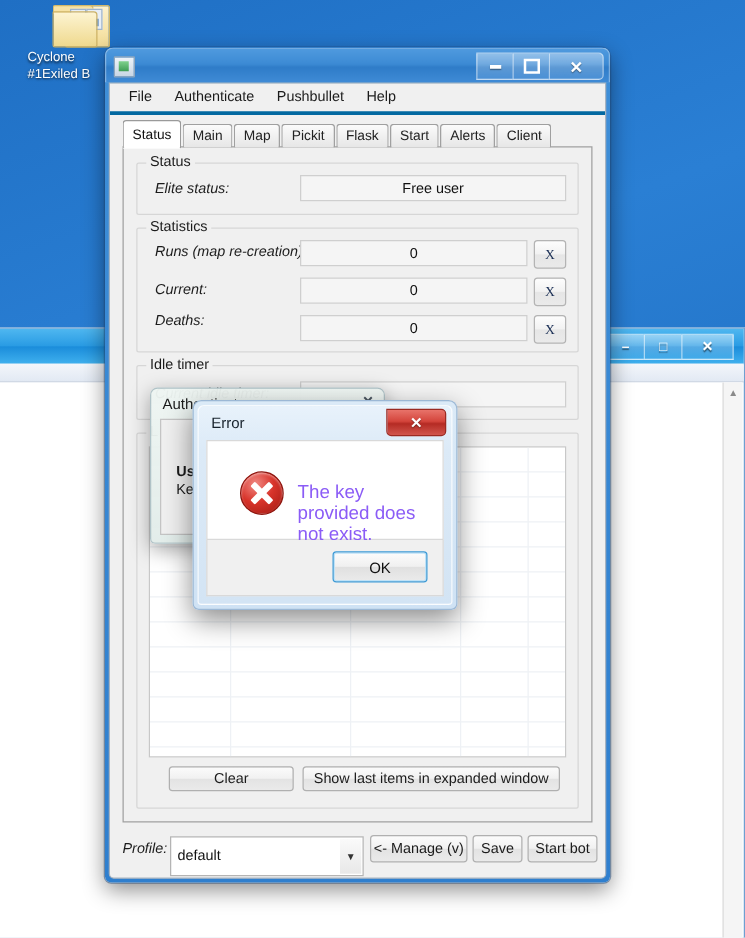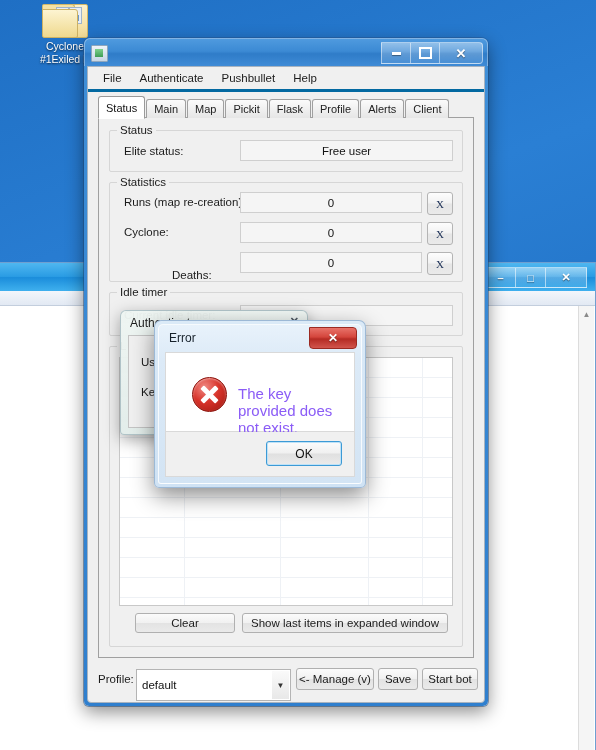--- a/index.html
+++ b/index.html
@@ -12,21 +12,21 @@
   }
   #root { position: relative; width: 596px; height: 750px; }
 
   
   .desktop {
     position: absolute; inset: 0;
     background: linear-gradient(160deg, #1f6fc4 0%, #2a7fd4 35%, #1763b4 100%);
   }
   .desk-icon {
     position: absolute; left: 22px; top: 2px; width: 86px;
-    text-align: center; color: #fff;
+    color: #fff;
   }
   .folder {
     position: relative; width: 46px; height: 38px; margin: 0 auto;
   }
   .folder .back {
     position: absolute; left: 10px; top: 2px; width: 34px; height: 32px;
     background: linear-gradient(180deg,#fdf2cd,#f3dc96);
     border: 1px solid #d2b869; border-radius: 2px;
   }
   .folder .tab {
@@ -181,21 +181,21 @@
     background: #f0f0f0; border: 1px solid #a0a0a0;
     box-sizing: border-box;
   }
 
   
   .grp { position: absolute; border: 1px solid #d6d6d6; border-radius: 2px; }
   .grp > .cap {
     position: absolute; left: 7px; top: -7px; background: #f0f0f0;
     padding: 0 3px; font-size: 11.5px; color: #1b1b1b;
   }
-  .fieldlabel { position: absolute; font-size: 11.5px; color: #1b1b1b; }
+  .fieldlabel { position: absolute; font-size: 11.5px; color: #1b1b1b; font-style: italic; }
   .tbox {
     position: absolute; background: #f5f5f5;
     border: 1px solid #cfcfcf; box-sizing: border-box;
     display: flex; align-items: center; justify-content: center;
     font-size: 11.5px; color: #111;
   }
   .xbtn {
     position: absolute; width: 24px; height: 21px;
     background: linear-gradient(180deg,#fdfdfd 0%, #f2f2f2 48%, #e6e6e6 52%, #eaeaea 100%);
     border: 1px solid #b4b4b4; border-radius: 3px;
@@ -387,45 +387,45 @@
         <div class="mi">Help</div>
       </div>
 
       <div class="tabwrap">
         <div class="tabs">
           <div class="tab active">Status</div>
           <div class="tab">Main</div>
           <div class="tab">Map</div>
           <div class="tab">Pickit</div>
           <div class="tab">Flask</div>
-          <div class="tab">Profile</div>
+          <div class="tab">Start</div>
           <div class="tab">Alerts</div>
           <div class="tab">Client</div>
         </div>
 
         <div class="tabpage">
 
           <div class="grp" style="left:10px; top:12px; right:10px; height:40px;">
             <span class="cap">Status</span>
             <span class="fieldlabel" style="left:14px; top:14px;">Elite status:</span>
             <span class="tbox" style="left:130px; top:9px; right:9px; height:21px;">Free user</span>
           </div>
 
           <div class="grp" style="left:10px; top:64px; right:10px; height:98px;">
             <span class="cap">Statistics</span>
 
             <span class="fieldlabel" style="left:14px; top:13px;">Runs (map re-creation):</span>
             <span class="tbox" style="left:130px; top:9px; right:40px; height:21px;">0</span>
             <span class="xbtn" style="right:9px; top:9px;">X</span>
 
-            <span class="fieldlabel" style="left:14px; top:43px;">Cyclone:</span>
+            <span class="fieldlabel" style="left:14px; top:43px;">Current:</span>
             <span class="tbox" style="left:130px; top:39px; right:40px; height:21px;">0</span>
             <span class="xbtn" style="right:9px; top:39px;">X</span>
 
-            <span class="fieldlabel" style="left:14px; top:86px;margin-left:48px;">Deaths:</span>
+            <span class="fieldlabel" style="left:14px; top:68px;">Deaths:</span>
             <span class="tbox" style="left:130px; top:69px; right:40px; height:21px;">0</span>
             <span class="xbtn" style="right:9px; top:69px;">X</span>
           </div>
 
           <div class="grp" style="left:10px; top:174px; right:10px; height:42px;">
             <span class="cap">Idle timer</span>
             <span class="fieldlabel" style="left:14px; top:16px;">Current idle timer:</span>
             <span class="tbox" style="left:130px; top:12px; right:9px; height:21px;"></span>
           </div>
 
@@ -471,21 +471,21 @@
         <div class="btn" style="left:324px; top:2px; width:56px; height:22px;">Start bot</div>
       </div>
 
     </div>
   </div>
 
   <div class="dlg-auth">
     <div class="t">Authenticate</div>
     <div class="x">✕</div>
     <div class="inner">
-      <span class="lab" style="left:12px; top:20px;">Us</span>
+      <span class="lab" style="left:12px; top:36px;font-weight:bold;">Us</span>
       <span class="fld" style="left:50px; top:16px; width:110px; height:19px;"></span>
       <span class="lab" style="left:12px; top:50px;">Ke</span>
       <span class="fld" style="left:50px; top:46px; width:110px; height:19px;"></span>
     </div>
   </div>
 
   <div class="dlg-err">
     <div class="eb">
       <div class="t">Error</div>
       <div class="closebtn">✕</div>

